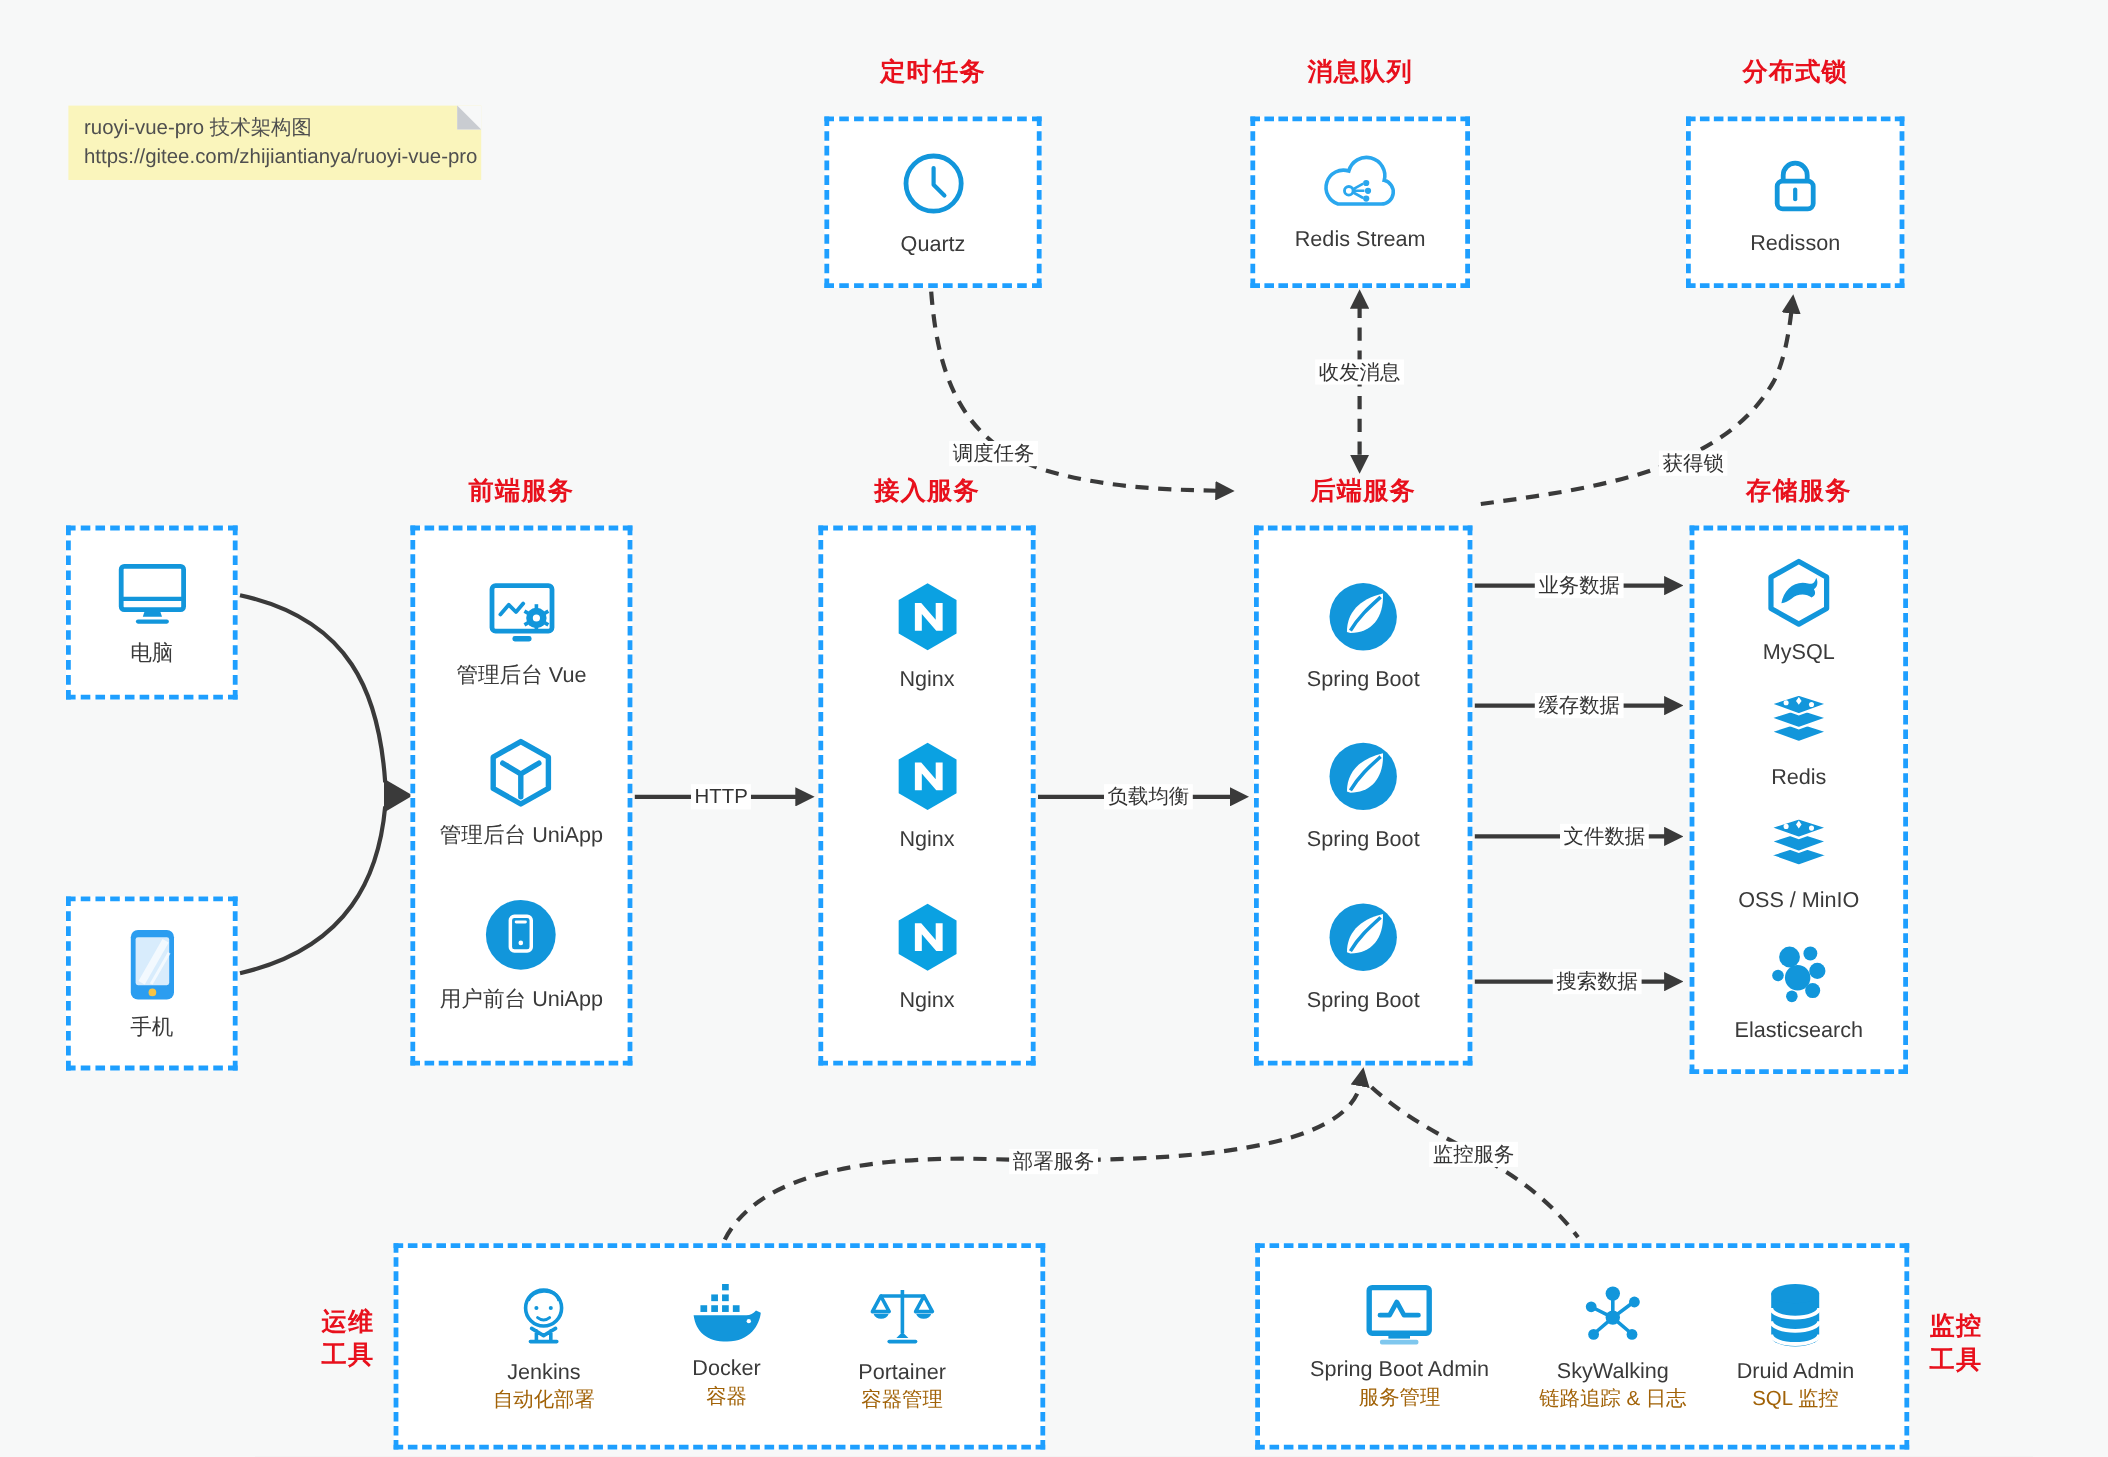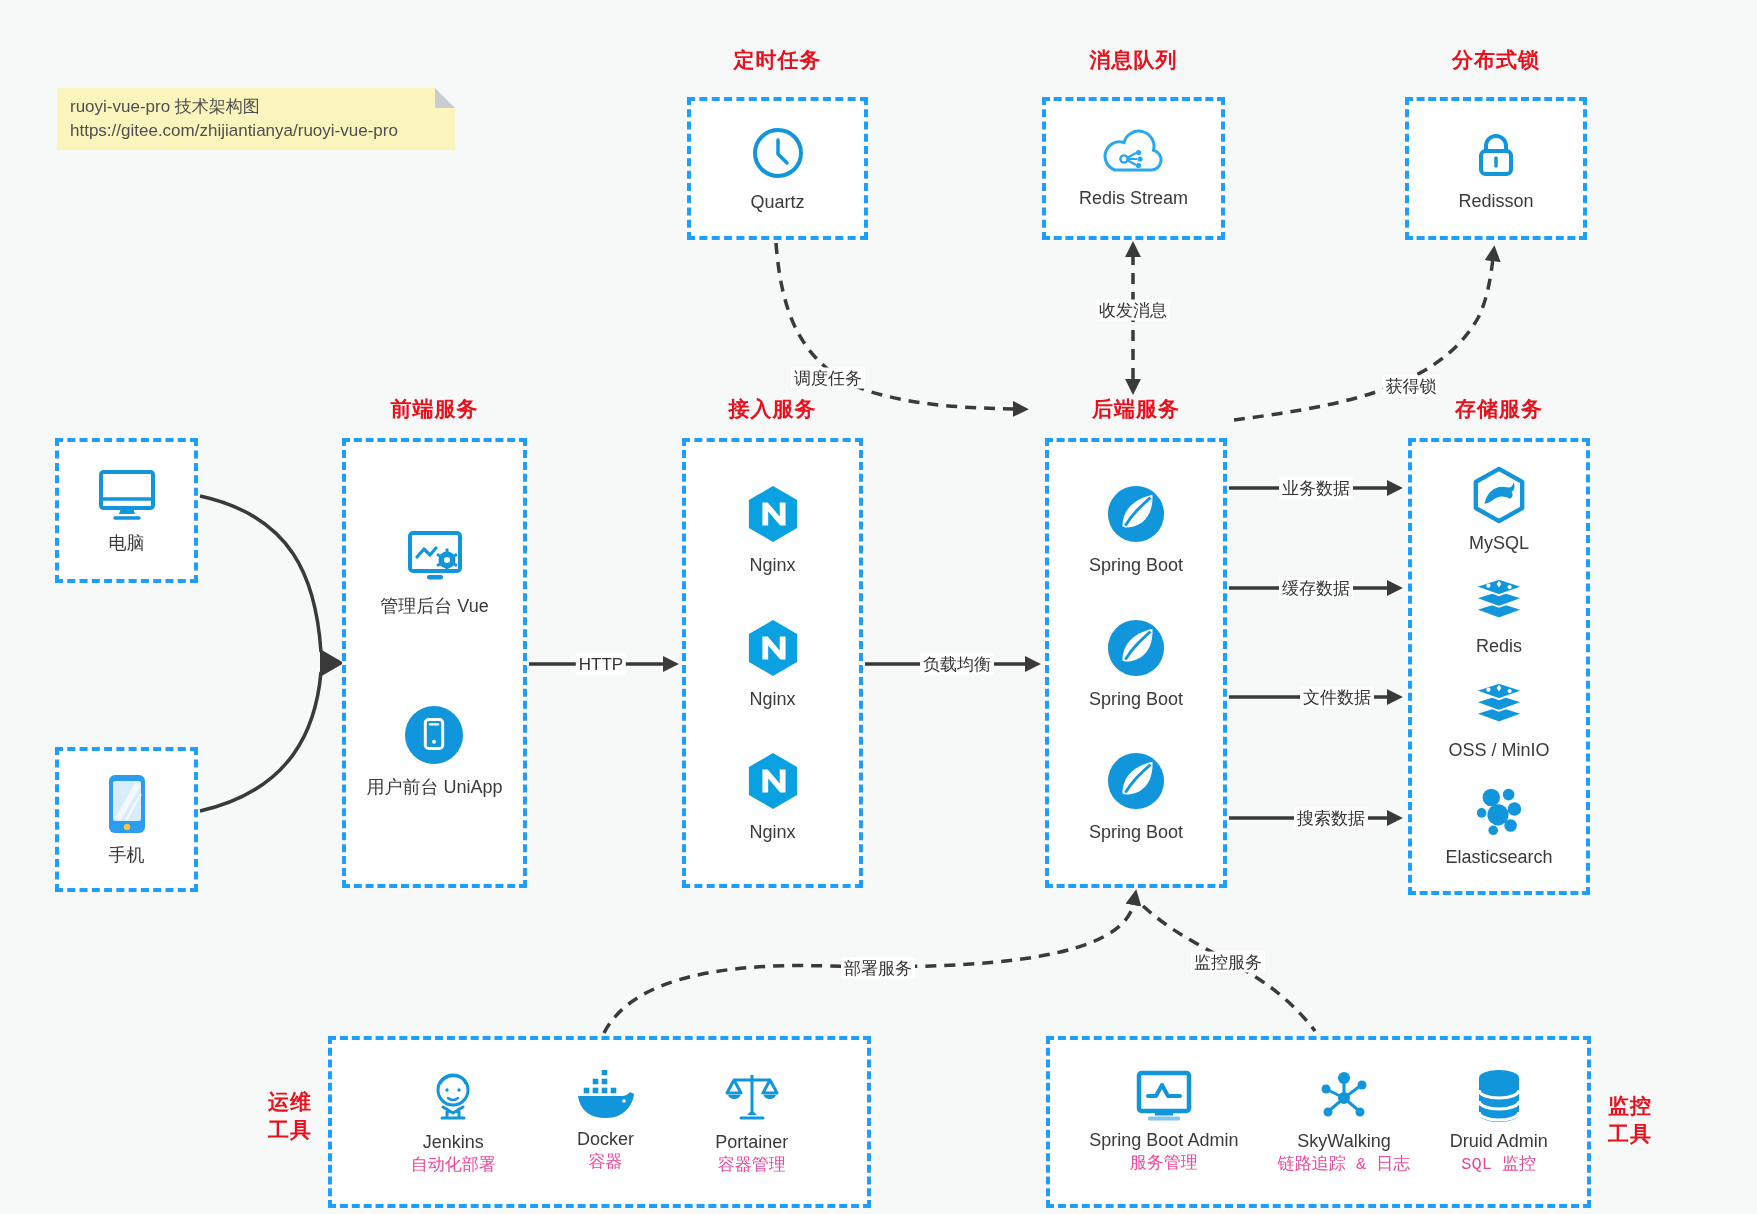--- a/index.html
+++ b/index.html
@@ -24,30 +24,30 @@
   .edge-label{
     position:absolute;transform:translate(-50%,-50%);
     font-size:17px;color:#333;background:#ffffff;padding:1px 3px;
     white-space:nowrap;line-height:19px;
   }
   .side-title{
     position:absolute;font-size:21px;font-weight:700;color:#e8101c;
     text-align:center;line-height:28px;letter-spacing:1px;
   }
   .note{
-    position:absolute;left:57px;top:88px;width:398px;height:62px;
+    position:absolute;left:57px;top:88px;width:344px;height:62px;
     background:#faf5bc;box-sizing:border-box;padding:7px 0 0 13px;
     font-size:17px;line-height:24px;color:#4f4f4f;
   }
   .note .fold{
     position:absolute;top:0;right:0;width:0;height:0;
     border-top:20px solid #f7f8f8;border-left:20px solid #c9ccd1;
   }
   .b-name{font-size:18px;color:#3a3a3a;line-height:24px;white-space:nowrap;}
-  .b-desc{font-size:17px;color:#ec4899;line-height:22px;white-space:nowrap;font-family:Liberation Mono, monospace;}
+  .b-desc{font-size:17px;color:#a16207;line-height:22px;white-space:nowrap;}
   .bcell{display:flex;flex-direction:column;align-items:center;gap:1px;}
 </style>
 </head>
 <body>
 
 <div id="canvas">
 
   <svg class="overlay" width="1757" height="1214" viewBox="0 0 1757 1214">
     <defs>
       <marker id="arr" viewBox="0 0 10 10" refX="2" refY="5" markerWidth="4.6" markerHeight="4.6" orient="auto-start-reverse" markerUnits="strokeWidth">
@@ -178,20 +178,29 @@
             <rect x="40.5" y="19.5" width="3" height="5" fill="#1296db" transform="rotate(300 42 31)"></rect>
             <circle cx="42" cy="31" r="3" fill="#fff"></circle>
           </g>
           <rect x="22" y="46" width="16" height="4.5" rx="2" fill="#1296db"></rect>
         </svg>
       </span>
       <span class="svc-label">管理后台 Vue</span>
     </div>
     <div class="cell">
       <span>
+        <svg width="60" height="60" viewBox="0 0 60 60">
+            <path d="M30 4 L53 17 V43 L30 56 L7 43 V17 Z" fill="#fff" stroke="#1296db" stroke-width="4.5" stroke-linejoin="round"></path>
+            <path d="M30 31 L15 22 M30 31 L45 22 M30 31 V50" stroke="#1296db" stroke-width="4.5" stroke-linecap="round" fill="none"></path>
+          </svg>
+      </span>
+      <span class="svc-label">管理后台 UniApp</span>
+    </div>
+    <div class="cell">
+      <span>
         <svg width="62" height="62" viewBox="0 0 64 64">
             <circle cx="32" cy="32" r="30" fill="#1296db"></circle>
             <rect x="23" y="16" width="18" height="30" rx="3.5" fill="none" stroke="#fff" stroke-width="3"></rect>
             <path d="M28 21 h8" stroke="#fff" stroke-width="2.5" stroke-linecap="round"></path>
             <circle cx="32" cy="39" r="2" fill="#fff"></circle>
           </svg>
       </span>
       <span class="svc-label">用户前台 UniApp</span>
     </div>
   </div>

